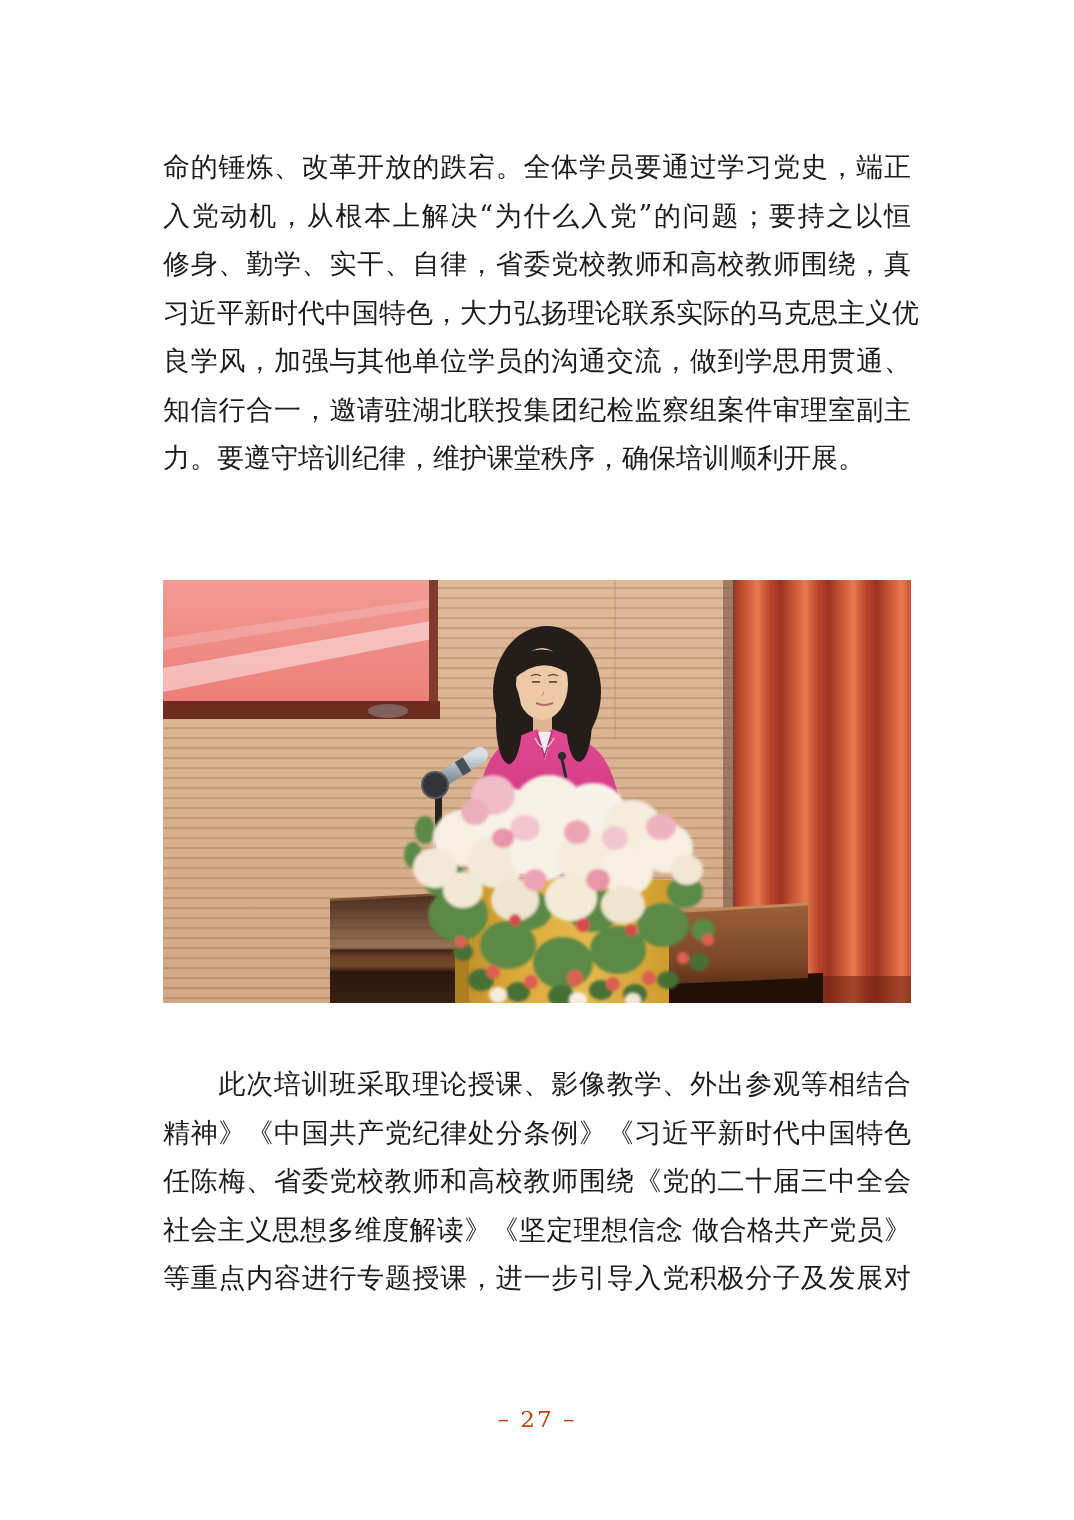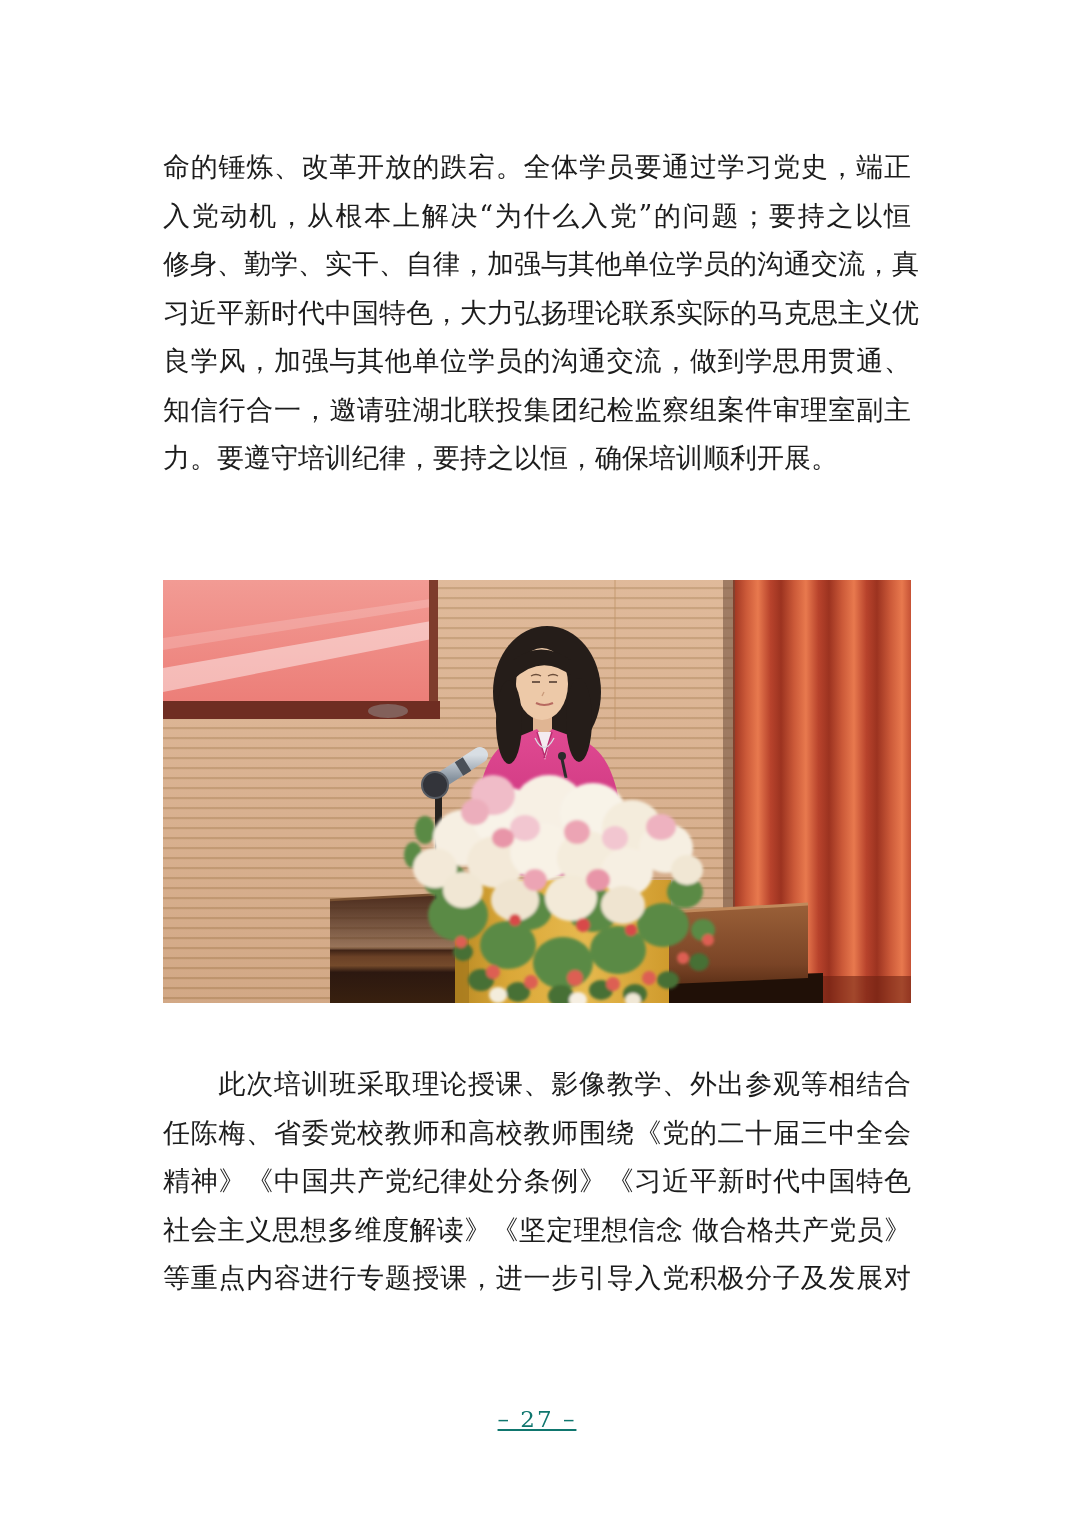--- a/index.html
+++ b/index.html
@@ -22,38 +22,37 @@
   }
   .para .line.last{text-align-last:left;}
   #para1{top:143px;}
   #para2{top:1060px;}
   .photo-wrap{
     position:absolute;left:163px;top:580px;width:748px;height:423px;
   }
   .photo-wrap svg{display:block;}
   .footer{
     position:absolute;left:0;top:1406px;width:100%;
-    text-align:center;font-size:23px;color:#0f766e;
+    text-align:center;font-size:23px;color:#c2410c;
     letter-spacing:2px;
-    text-decoration:underline;
   }
 </style>
 </head>
 <body>
 
 <div class="page">
 
   <div class="para" id="para1">
       <div class="line">命的锤炼、改革开放的跌宕。全体学员要通过学习党史，端正</div>
       <div class="line">入党动机，从根本上解决“为什么入党”的问题；要持之以恒</div>
-      <div class="line">修身、勤学、实干、自律，加强与其他单位学员的沟通交流，真</div>
+      <div class="line">修身、勤学、实干、自律，省委党校教师和高校教师围绕，真</div>
       <div class="line">习近平新时代中国特色，大力弘扬理论联系实际的马克思主义优</div>
       <div class="line">良学风，加强与其他单位学员的沟通交流，做到学思用贯通、</div>
       <div class="line">知信行合一，邀请驻湖北联投集团纪检监察组案件审理室副主</div>
-      <div class="line last">力。要遵守培训纪律，要持之以恒，确保培训顺利开展。</div>
+      <div class="line last">力。要遵守培训纪律，维护课堂秩序，确保培训顺利开展。</div>
     </div>
 
   <div class="photo-wrap">
     <svg width="748" height="423" viewBox="0 0 748 423" xmlns="http://www.w3.org/2000/svg">
       <defs>
         <pattern id="slats" width="10" height="10" patternUnits="userSpaceOnUse">
           <rect width="10" height="10" fill="#dcb28f"></rect>
           <rect y="7" width="10" height="2.2" fill="#c49a72"></rect>
         </pattern>
         <linearGradient id="wallShade" x1="0" y1="0" x2="0" y2="1">
@@ -246,21 +245,21 @@
           <circle cx="352" cy="340" r="6"></circle>
             <circle cx="420" cy="345" r="7"></circle>
             <circle cx="468" cy="350" r="6"></circle>
         </g>
       </g>
     </svg>
   </div>
 
   <div class="para" id="para2">
       <div class="line">　　此次培训班采取理论授课、影像教学、外出参观等相结合</div>
+      <div class="line">精神》《中国共产党纪律处分条例》《习近平新时代中国特色</div>
       <div class="line">任陈梅、省委党校教师和高校教师围绕《党的二十届三中全会</div>
-      <div class="line">精神》《中国共产党纪律处分条例》《习近平新时代中国特色</div>
       <div class="line">社会主义思想多维度解读》《坚定理想信念 做合格共产党员》</div>
       <div class="line">等重点内容进行专题授课，进一步引导入党积极分子及发展对</div>
     </div>
 
   <div class="footer">– 27 –</div>
 
 </div>
 
 </body></html>

